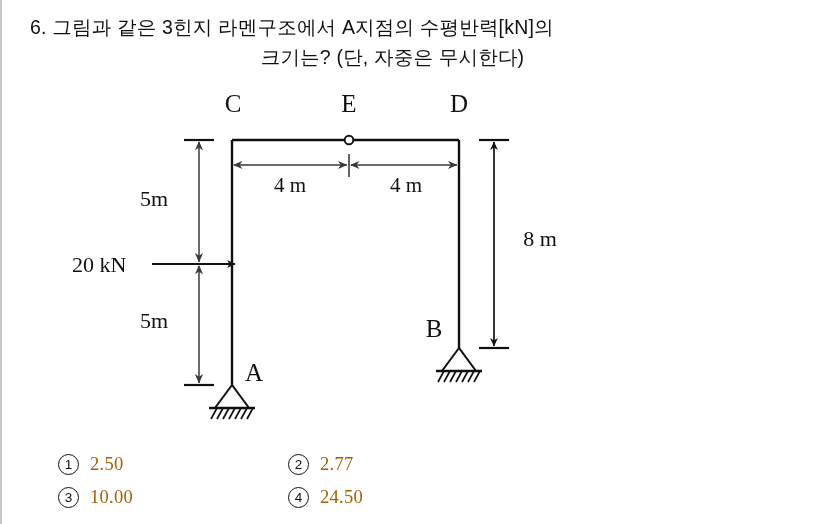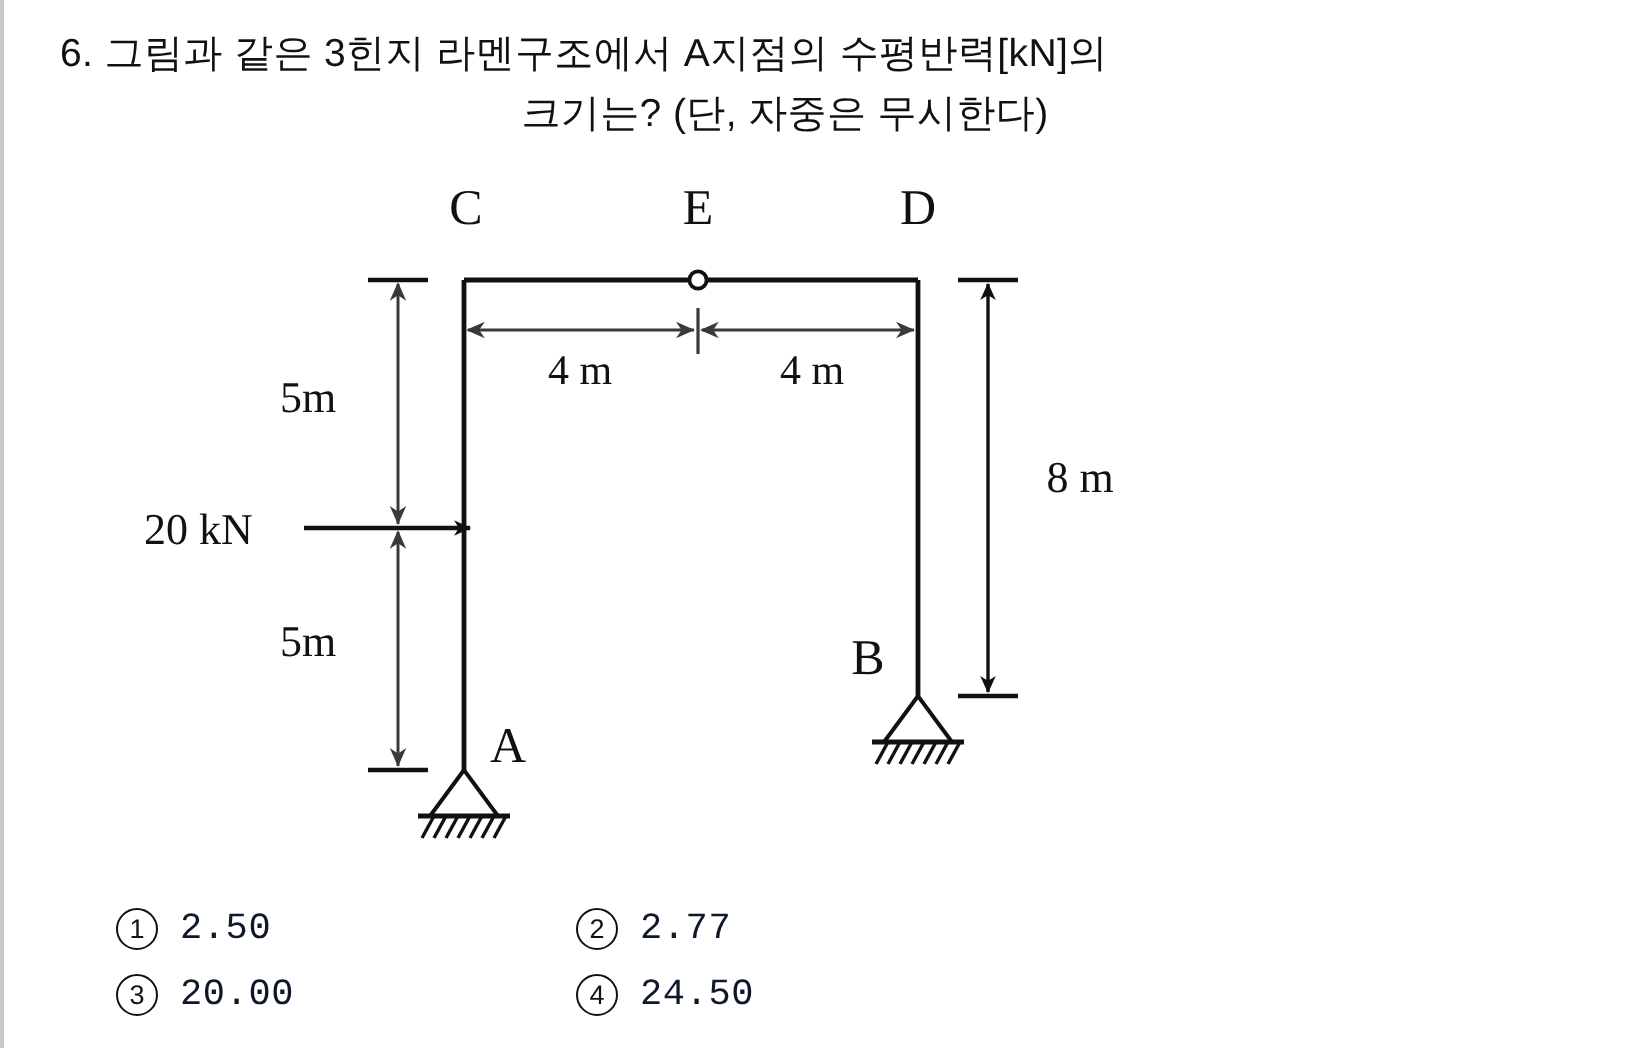--- a/index.html
+++ b/index.html
@@ -87,22 +87,22 @@
     border-radius: 50%;
     font-size: 13.5px;
     font-family: "Liberation Sans", sans-serif;
     line-height: 1;
     color: #111111;
     flex: none;
   }
   .opt-val {
     margin-left: 11px;
     font-size: 18.5px;
-    font-family: Liberation Mono, monospace;
-    color: #0f172a;
+    font-family: Liberation Serif, serif;
+    color: #a16207;
     letter-spacing: 0.3px;
   }
 </style>
 </head>
 <body>
 
 <div id="page">
 
   <div class="question-block">
     <div class="q-line first">6. 그림과 같은 3힌지 라멘구조에서 A지점의 수평반력[kN]의</div>
@@ -223,21 +223,21 @@
         <span class="opt-val">2.50</span>
       </div>
       <div class="opt col2">
         <span class="opt-num">2</span>
         <span class="opt-val">2.77</span>
       </div>
     </div>
     <div class="opt-row">
       <div class="opt col1">
         <span class="opt-num">3</span>
-        <span class="opt-val">20.00</span>
+        <span class="opt-val">10.00</span>
       </div>
       <div class="opt col2">
         <span class="opt-num">4</span>
         <span class="opt-val">24.50</span>
       </div>
     </div>
   </div>
 
 </div>
 

